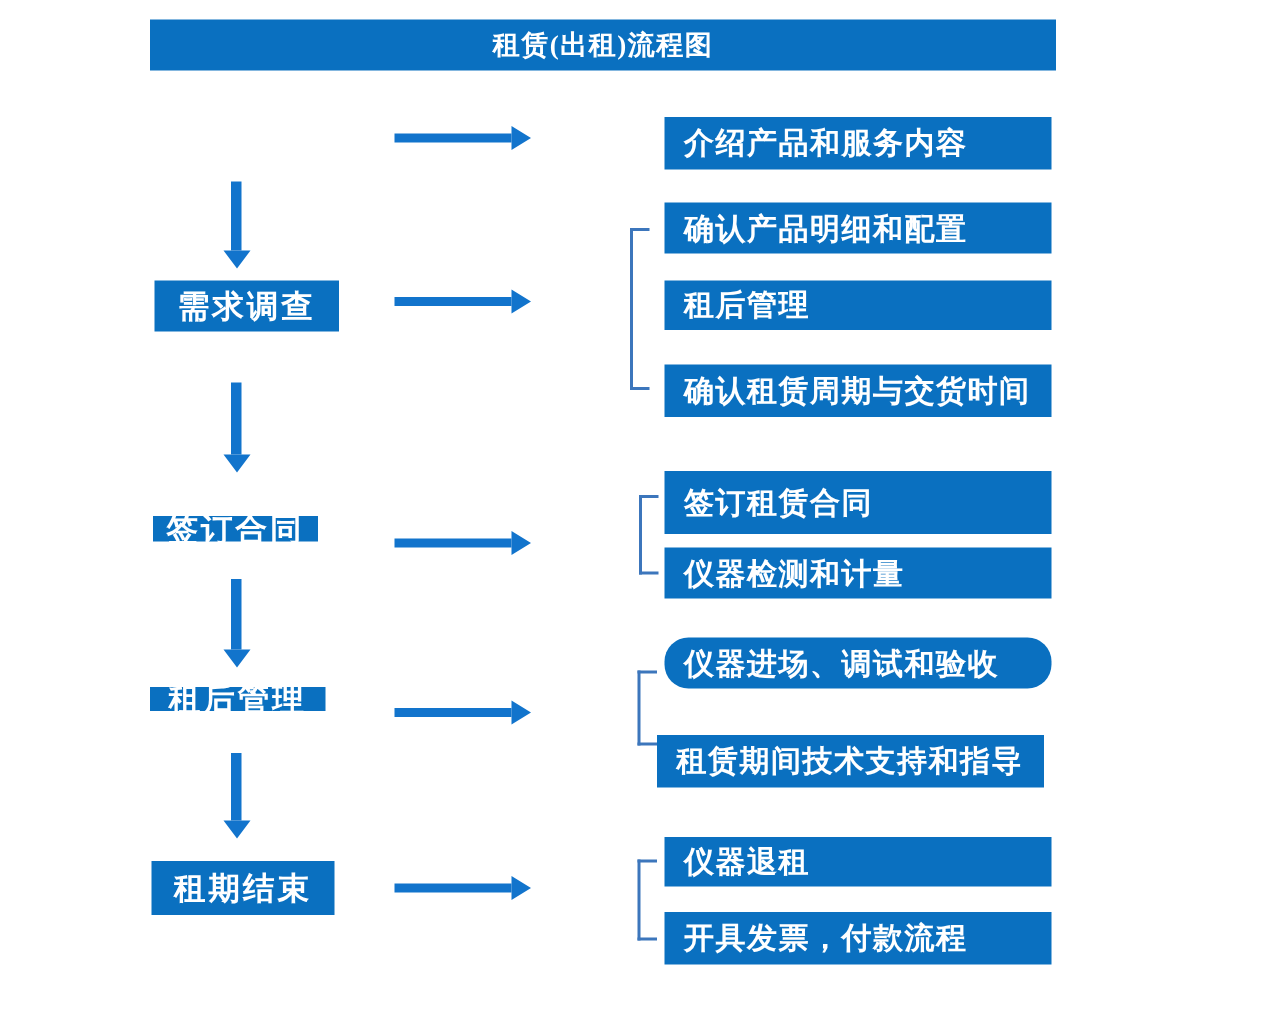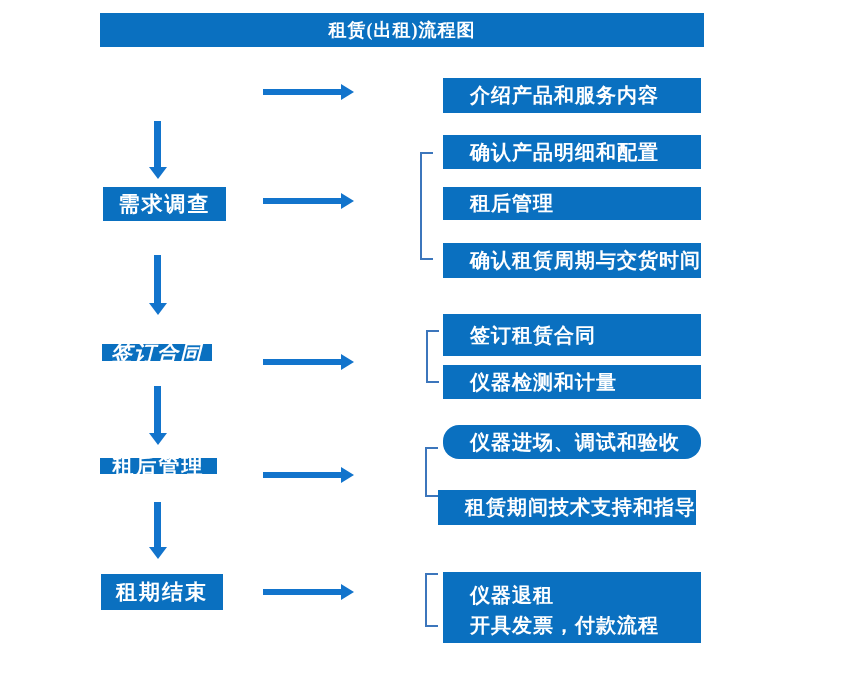--- a/index.html
+++ b/index.html
@@ -13,21 +13,21 @@
     background:var(--box-blue,#0A70C0); color:var(--text-white,#ffffff);
     display:flex; align-items:center; justify-content:center;
     font-size:18px; letter-spacing:1px;
   }
   .box {
     position:absolute; background:var(--box-blue,#0A70C0);
     color:var(--text-white,#ffffff); box-sizing:border-box;
     display:flex; align-items:center; white-space:nowrap;
   }
   .stage { justify-content:center; font-size:21px; letter-spacing:2px; }
-  .detail { justify-content:flex-start; padding-left:27px; font-size:20px; letter-spacing:1px; }
+  .detail { justify-content:flex-start; padding-left:13px; font-size:20px; letter-spacing:1px; }
   .h-arrow {
     position:absolute; height:6px; background:var(--arrow-blue,#1274CC);
   }
   .h-arrow::after {
     content:""; position:absolute; right:-13px; top:50%; transform:translateY(-50%);
     width:0; height:0;
     border-left:13px solid var(--arrow-blue,#1274CC);
     border-top:8px solid transparent; border-bottom:8px solid transparent;
   }
   .v-arrow {
@@ -49,21 +49,21 @@
 </head>
 <body>
 
 <div class="canvas">
 
   <div class="title-bar">
     <span>租赁(出租)流程图</span>
   </div>
 
   <div class="box stage" style="left:103px; top:187px; width:123px; height:34px;">需求调查</div>
-  <div class="box stage" style="left:102px; top:344px; width:110px; height:17px;font-style:italic;">签订合同</div>
+  <div class="box stage" style="left:102px; top:344px; width:110px; height:17px;">签订合同</div>
   <div class="box stage" style="left:100px; top:458px; width:117px; height:16px;">租后管理</div>
   <div class="box stage" style="left:101px; top:574px; width:122px; height:36px;">租期结束</div>
 
   <div class="v-arrow" style="left:154px; top:121px; height:46px;"></div>
   <div class="v-arrow" style="left:154px; top:255px; height:48px;"></div>
   <div class="v-arrow" style="left:154px; top:386px; height:47px;"></div>
   <div class="v-arrow" style="left:154px; top:502px; height:45px;"></div>
 
   <div class="h-arrow" style="left:263px; top:89px;  width:78px;"></div>
   <div class="h-arrow" style="left:263px; top:198px; width:78px;"></div>
@@ -81,16 +81,16 @@
   <div class="box detail" style="left:443px; top:135px; width:258px; height:34px;">确认产品明细和配置</div>
   <div class="box detail" style="left:443px; top:187px; width:258px; height:33px;">租后管理</div>
   <div class="box detail" style="left:443px; top:243px; width:258px; height:35px;">确认租赁周期与交货时间</div>
 
   <div class="box detail" style="left:443px; top:314px; width:258px; height:42px;">签订租赁合同</div>
   <div class="box detail" style="left:443px; top:365px; width:258px; height:34px;">仪器检测和计量</div>
 
   <div class="box detail" style="left:443px; top:425px; width:258px; height:34px;border-radius:16px;">仪器进场、调试和验收</div>
   <div class="box detail" style="left:438px; top:490px; width:258px; height:35px;">租赁期间技术支持和指导</div>
 
-  <div class="box detail" style="left:443px; top:572px; width:258px; height:46px;">仪器退租</div>
+  <div class="box detail" style="left:443px; top:558px; width:258px; height:33px;">仪器退租</div>
   <div class="box detail" style="left:443px; top:608px; width:258px; height:35px;">开具发票，付款流程</div>
 
 </div>
 
 </body></html>

